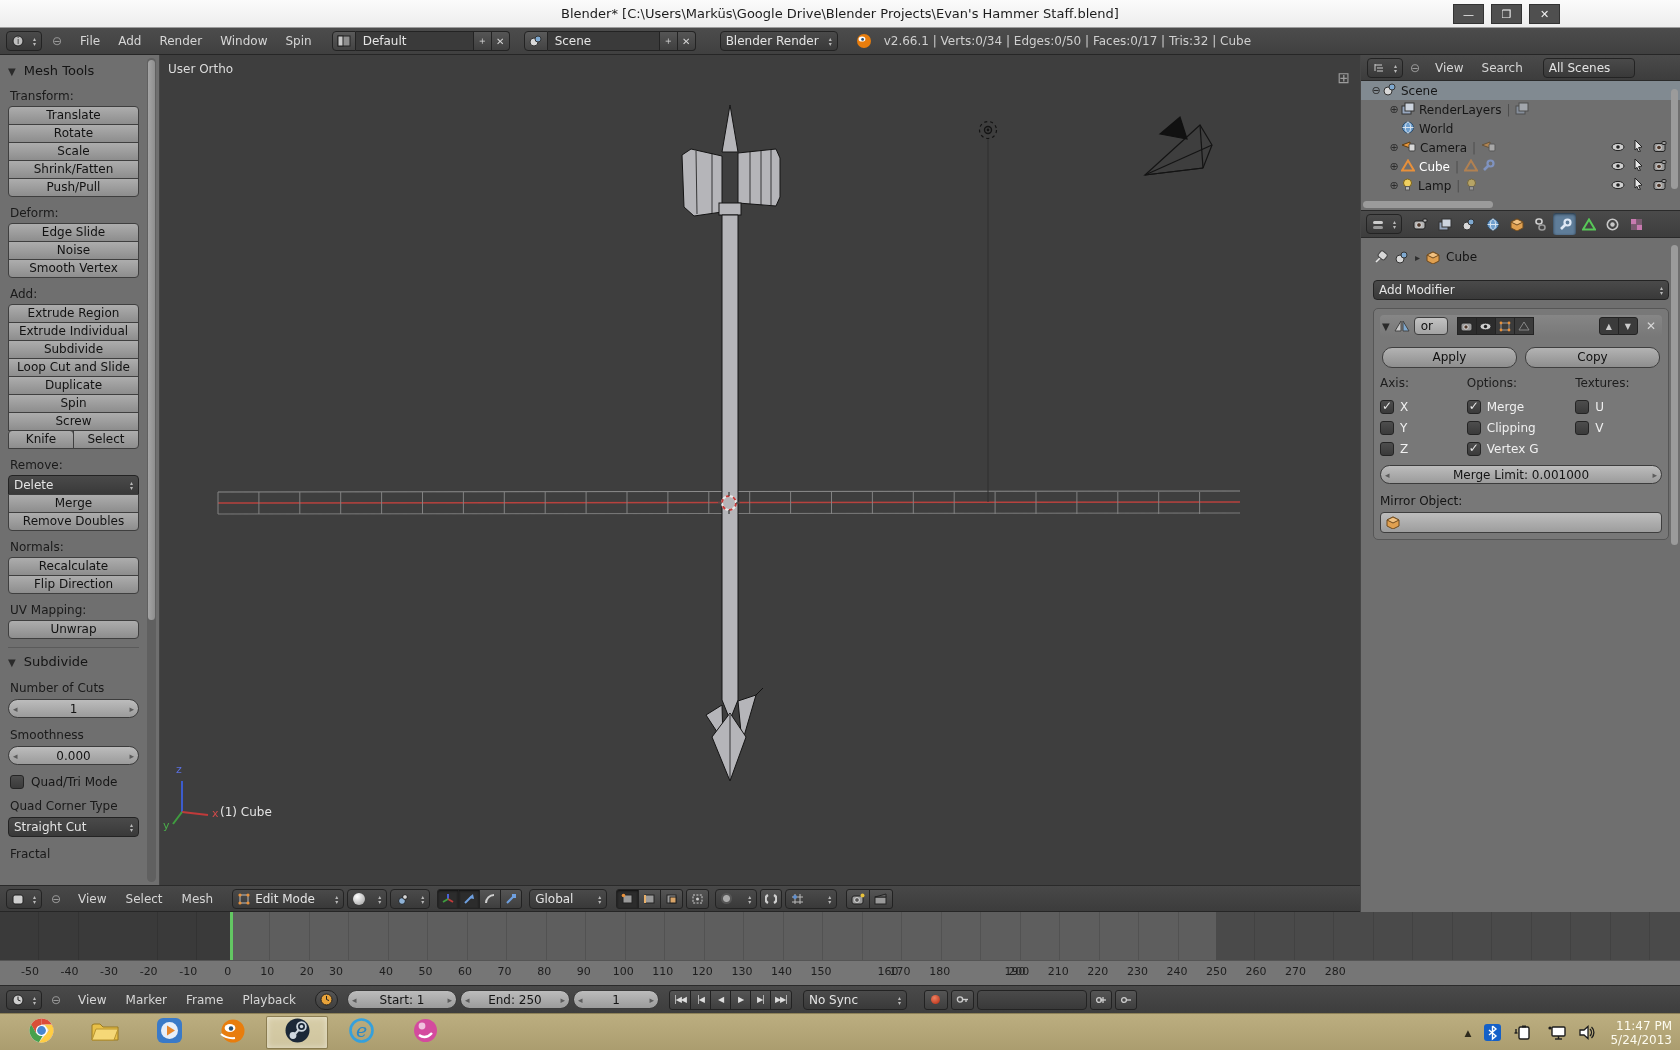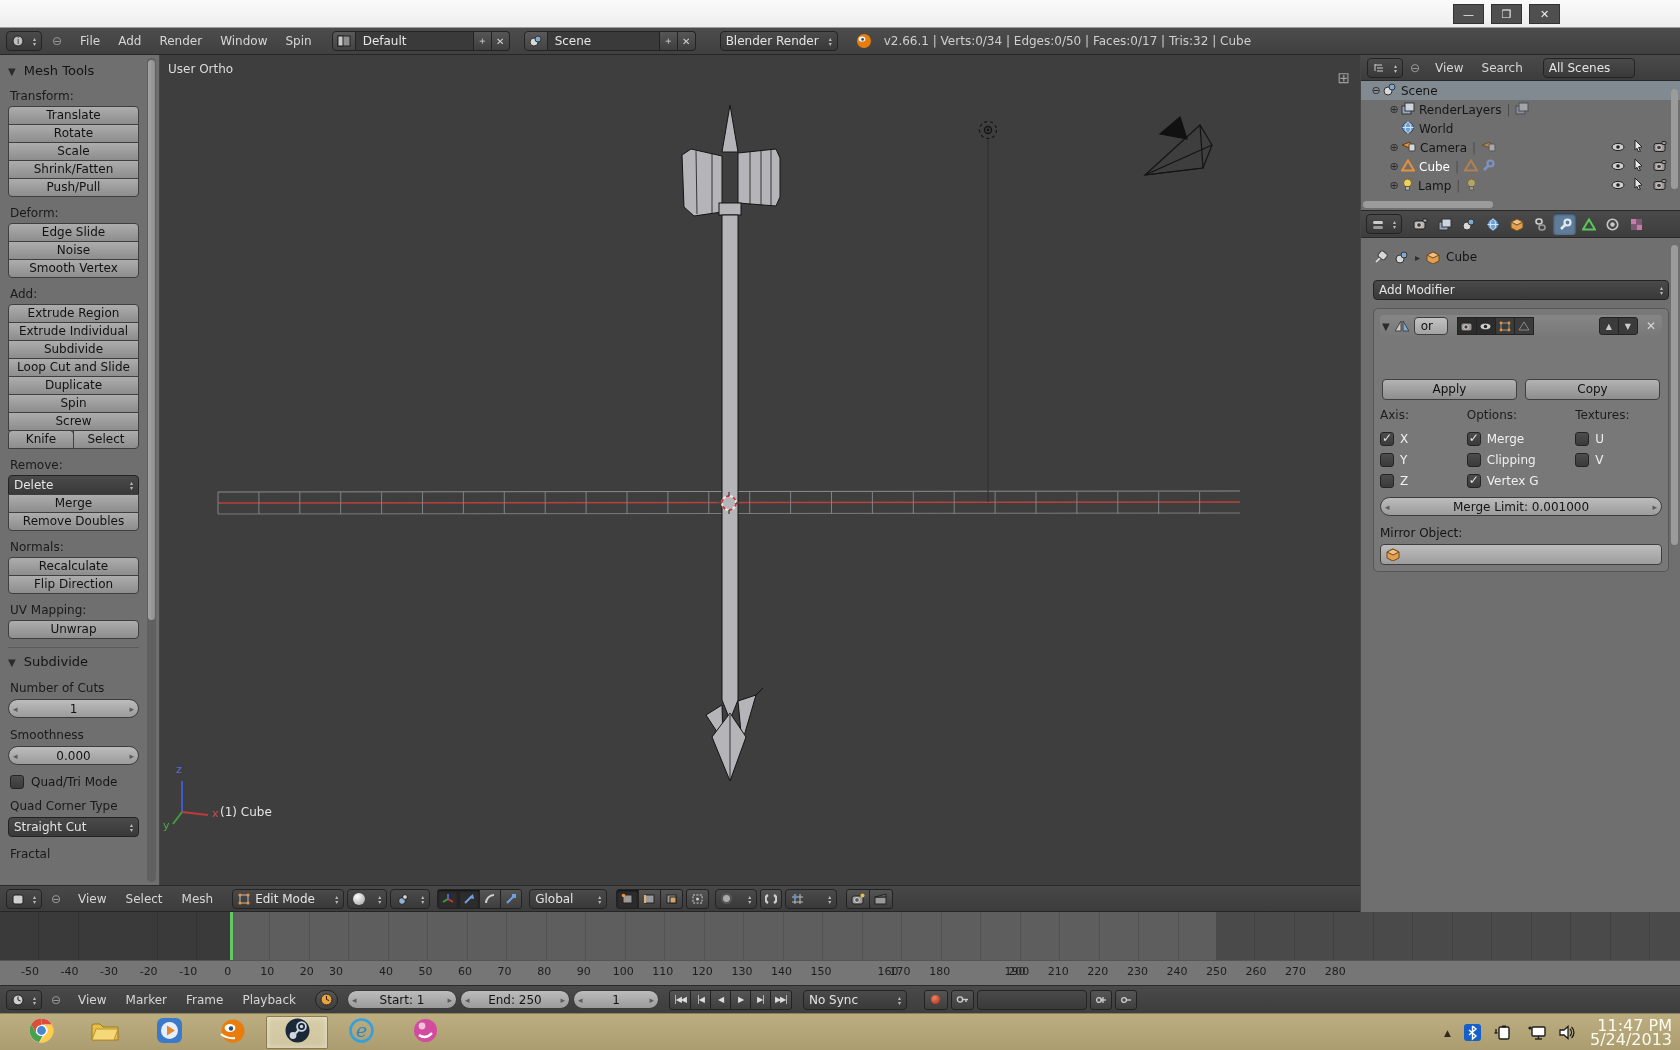--- a/index.html
+++ b/index.html
@@ -85,21 +85,21 @@
   .ptab.active { background:#5f7d99; box-shadow:inset 0 1px 3px #1d2b38; }
   #props-body { position:absolute; left:0; top:183px; width:320px; height:674px; padding:8px 12px 0 12px; color:#141414; }
   #props-breadcrumb { display:flex; align-items:center; gap:6px; height:22px; }
   #add-modifier { margin-top:12px; width:296px; }
   #modifier-box { margin-top:8px; background:#787878; border:1px solid #565656; border-radius:5px; padding:6px; }
   #mod-header { display:flex; align-items:center; gap:4px; height:22px; background:linear-gradient(#868686,#787878); border-radius:4px; padding:0 2px; }
   #mod-name { background:linear-gradient(#c2c2c2,#a3a3a3); border:1px solid #3f3f3f; border-radius:4px; height:18px; padding:0 6px; color:#111; line-height:16px; }
   .mod-ico { width:20px; height:18px; display:inline-flex; align-items:center; justify-content:center; background:#3b3b3b; border:1px solid #232323; margin-left:-1px; }
   .mod-ico.on { background:#2c2c2c; }
   #mod-apply-row { display:flex; gap:8px; margin:10px 2px 4px 2px; }
-  #mod-apply-row .lightbtn { flex:1; text-align:center; height:21px; line-height:19px; border-radius:4px;margin-top:32px; }
+  #mod-apply-row .lightbtn { flex:1; text-align:center; height:21px; line-height:19px; border-radius:10px; }
   #mod-cols { display:grid; grid-template-columns:1fr 1.25fr 1fr; margin-top:8px; }
   .mod-col-label { color:#1d1d1d; margin-bottom:6px; }
   .mod-cb-row { display:flex; align-items:center; gap:6px; height:21px; color:#f0f0f0; }
   #merge-limit { margin-top:6px; }
   #mirror-obj-label { margin-top:10px; }
   #mirror-obj-field { margin-top:4px; height:21px; background:linear-gradient(#bdbdbd,#9d9d9d); border:1px solid #3e3e3e; border-radius:4px; display:flex; align-items:center; padding:0 5px; }
   #props-vscroll { position:absolute; right:2px; top:190px; width:7px; height:300px; background:#9b9b9b; border-radius:4px; }
 
   
   #tl-track { position:absolute; left:0; top:912px; width:1680px; height:48px; background:#3c3c3c; }
@@ -119,27 +119,28 @@
   .play-group .vp-icobtn:first-child { border-radius:3px 0 0 3px; }
   .play-group .vp-icobtn:last-child { border-radius:0 3px 3px 0; }
   #record-btn { width:24px; }
   #keying-field { width:110px; height:20px; }
 
   
   #taskbar { position:absolute; left:0; top:1013px; width:1680px; height:37px; background:linear-gradient(#bcae80,#ab9d6f); border-top:1px solid #8d8158; display:flex; align-items:center; padding:0 10px; gap:2px; }
   .task-app { width:62px; height:33px; display:flex; align-items:center; justify-content:center; border-radius:2px; }
   .task-app.active { background:rgba(255,250,225,.42); border:1px solid rgba(120,105,60,.8); box-shadow:inset 0 0 6px rgba(255,255,255,.5); }
   #tray { position:absolute; right:8px; top:0; height:37px; display:flex; align-items:center; gap:13px; }
-  #tray-clock { text-align:right; color:#fdfbef; font-size:16px; line-height:14px; }
+  #tray-clock { text-align:right; color:#fdfbef; font-size:12px; line-height:14px; }
   .tray-ico { display:flex; align-items:center; justify-content:center; }
 </style>
 </head>
 <body>
 
 <div id="titlebar">
+  <span>Blender* [C:\Users\Marküs\Google Drive\Blender Projects\Evan's Hammer Staff.blend]</span>
   <div id="win-controls">
     <span class="wbtn">—</span>
     <span class="wbtn">❐</span>
     <span class="wbtn">✕</span>
   </div>
 </div>
 
 <div id="infobar">
   <span class="dd hdr-ed-btn">
     <svg width="12" height="12">

